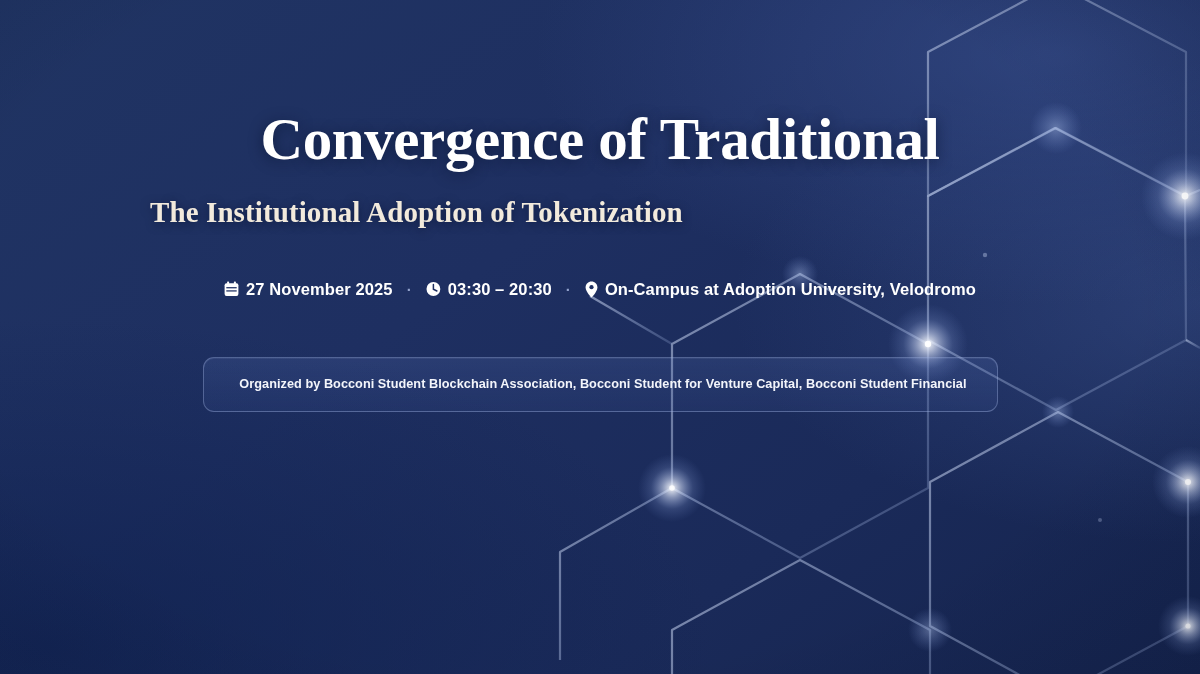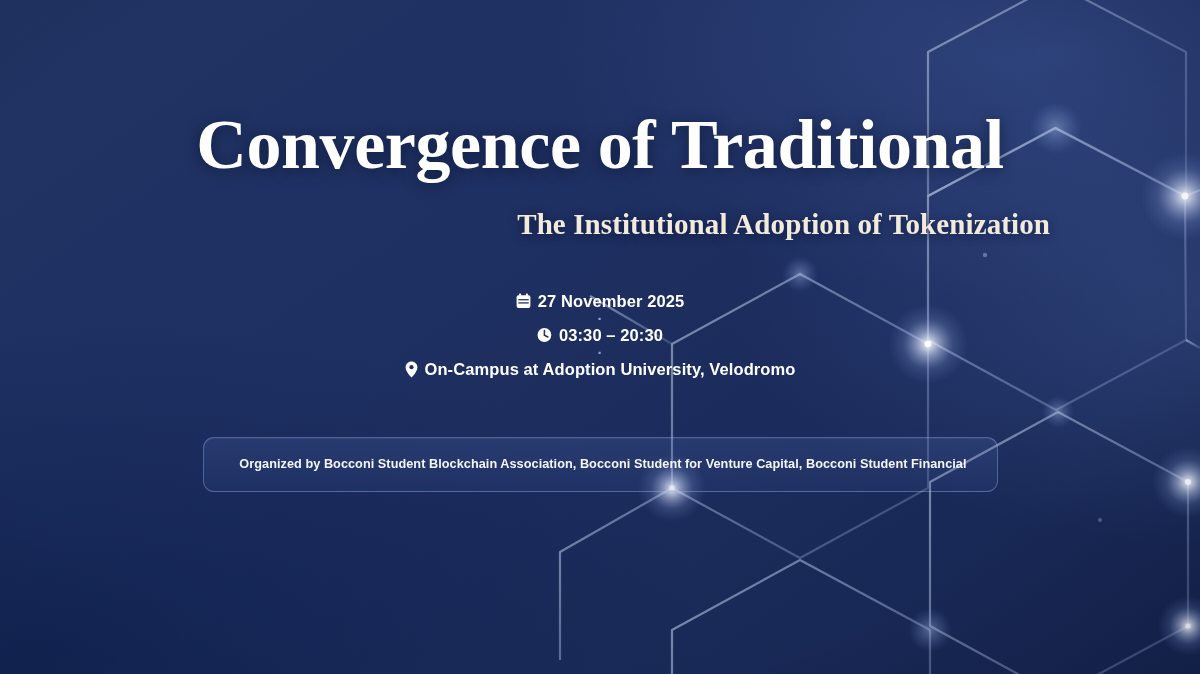--- a/index.html
+++ b/index.html
@@ -48,57 +48,56 @@
     display:flex;
     flex-direction:column;
     justify-content:flex-start;
     z-index:5;
   }
 
   .title {
     margin-top:108px;
     font-family:"Liberation Serif", serif;
     font-weight:bold;
-    font-size:70px;
+    font-size:59px;
     line-height:1.07;
     color:#ffffff;
     text-align:center;
     letter-spacing:-0.4px;
     text-shadow:0 2px 14px rgba(6,14,40,0.55);
     max-width:830px;
     margin-left:auto;
     margin-right:auto;
   }
   .title-line { display:block; white-space:nowrap; }
 
   .subtitle {
     margin-top:24px;
     font-family:"Liberation Serif", serif;
     font-weight:bold;
     font-size:29px;
     line-height:1.2;
     color:#f2eadc;
-    text-align:right;
+    text-align:left;
     letter-spacing:0.1px;
     text-shadow:0 2px 10px rgba(6,14,40,0.5);
   }
 
   
   .meta-row {
     margin-top:50px;
     display:flex;
     align-items:center;
     justify-content:center;
     gap:0;
     color:#ffffff;
     font-size:16.5px;
     font-weight:bold;
     letter-spacing:0.1px;
     white-space:nowrap;
-    flex-direction:column;
   }
   .meta-item {
     display:inline-flex;
     align-items:center;
     gap:7px;
   }
   .meta-item svg { display:block; flex:none; }
   .meta-sep {
     display:inline-block;
     color:#93a3cd;

